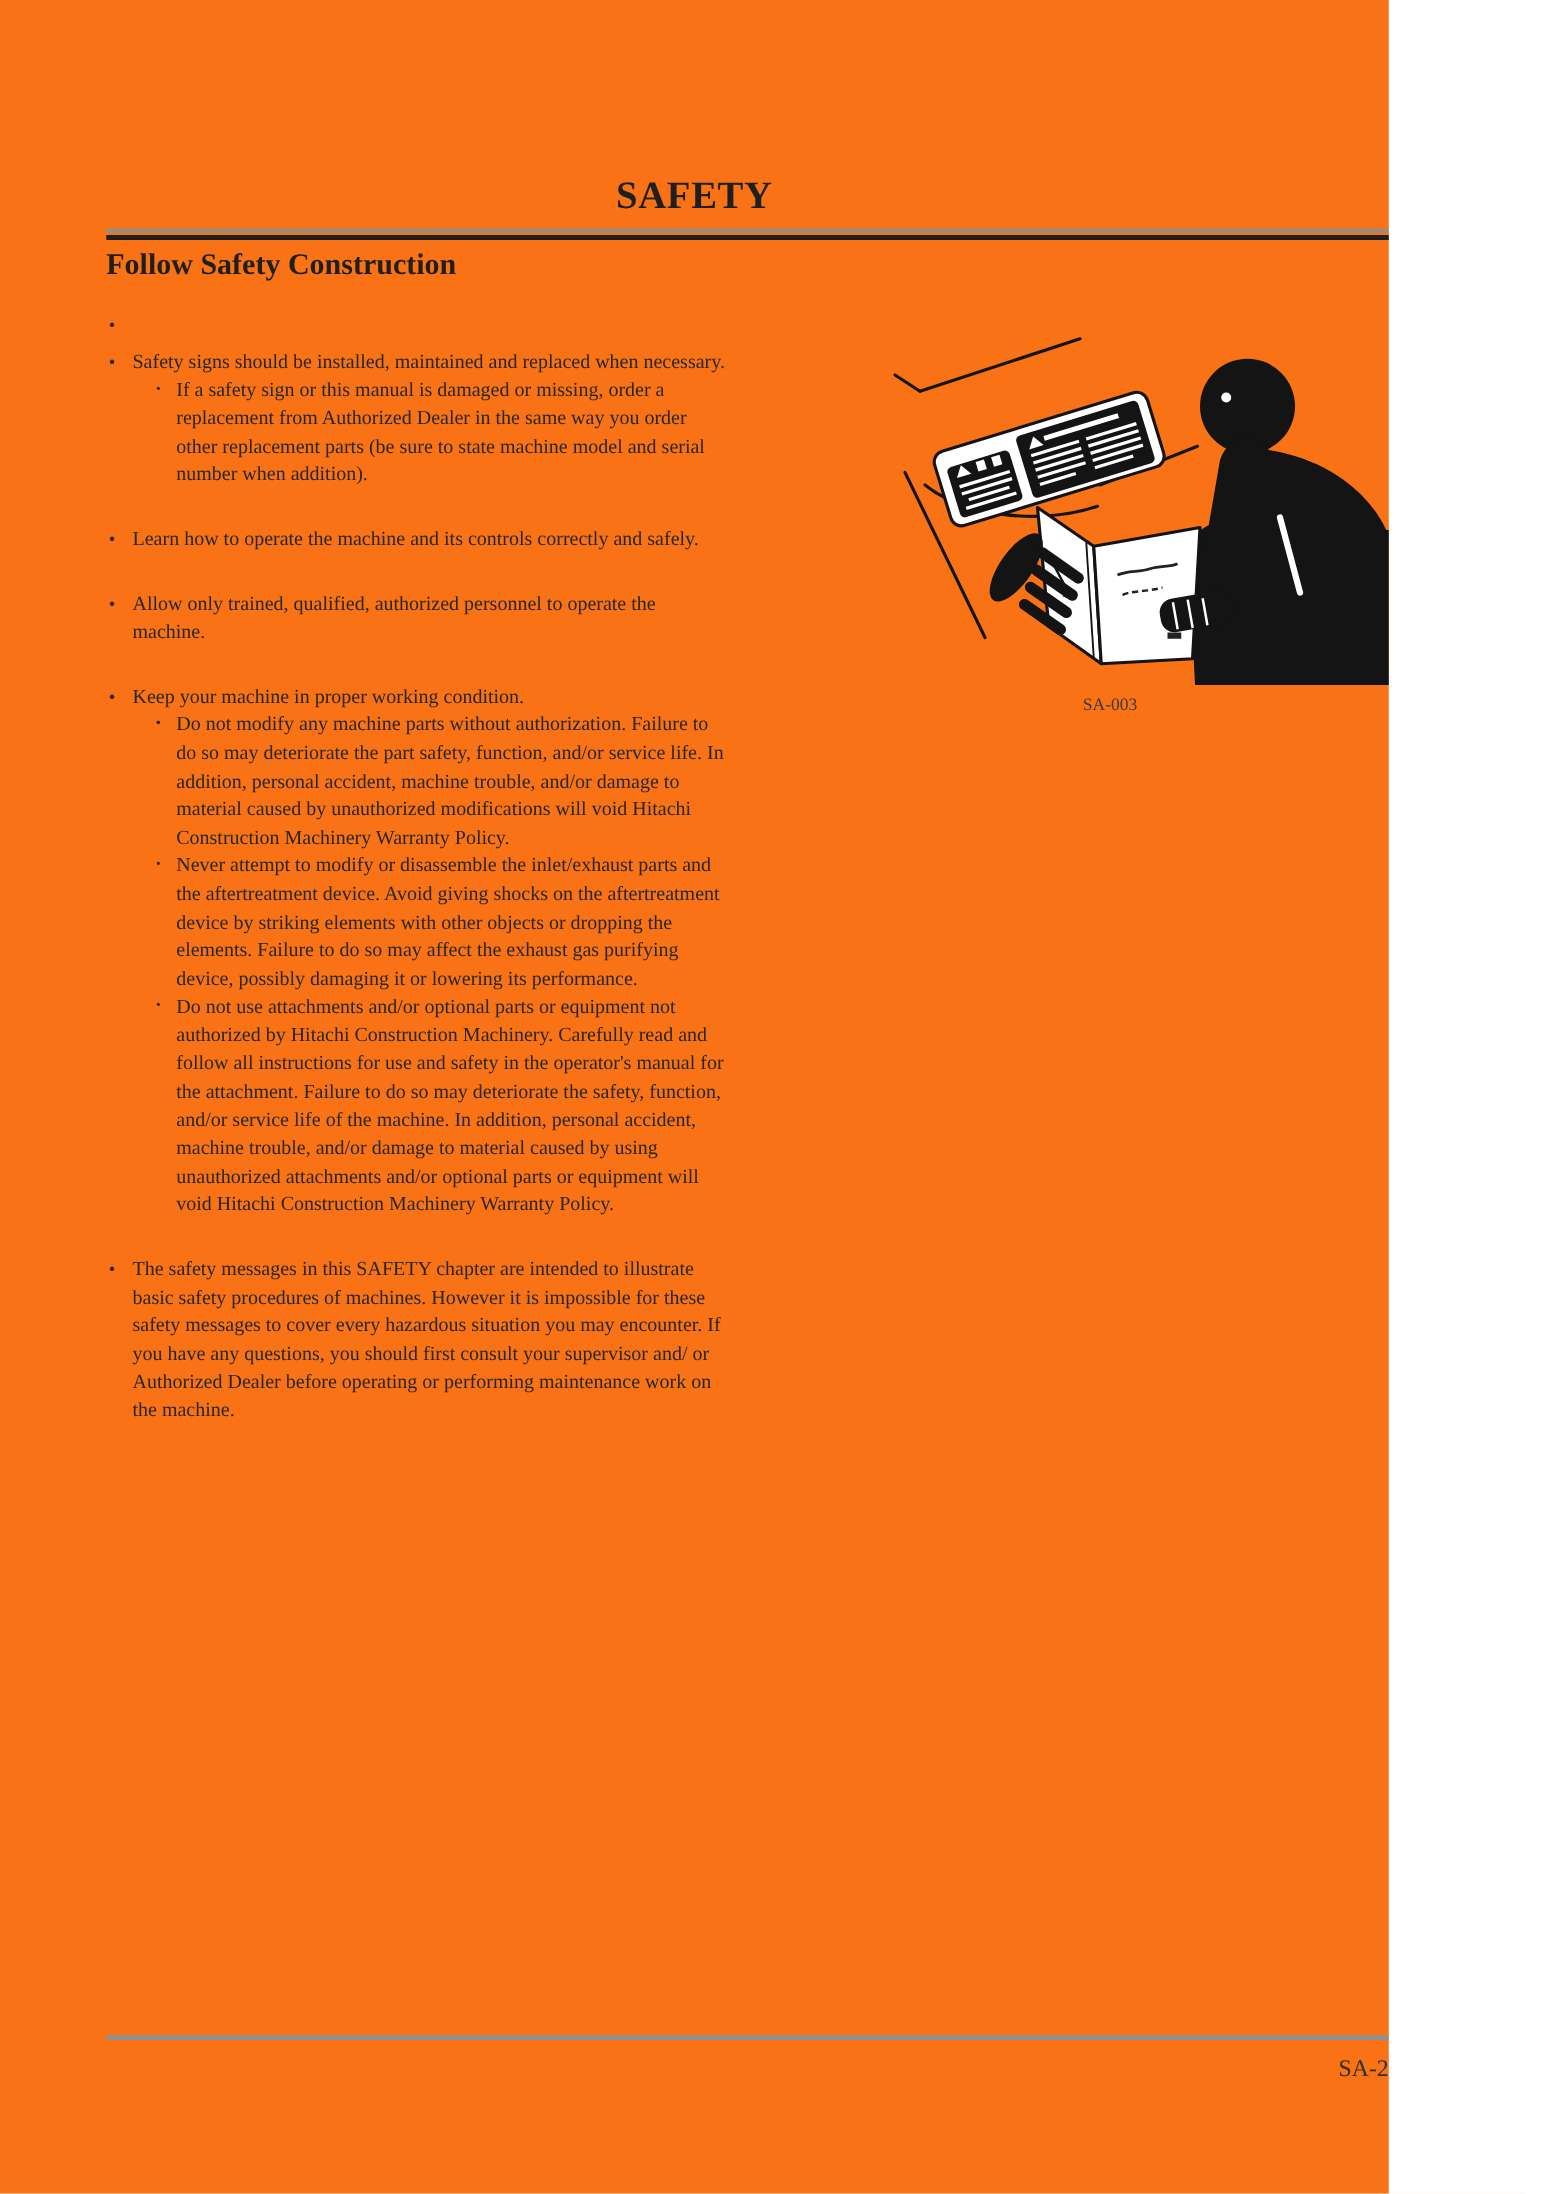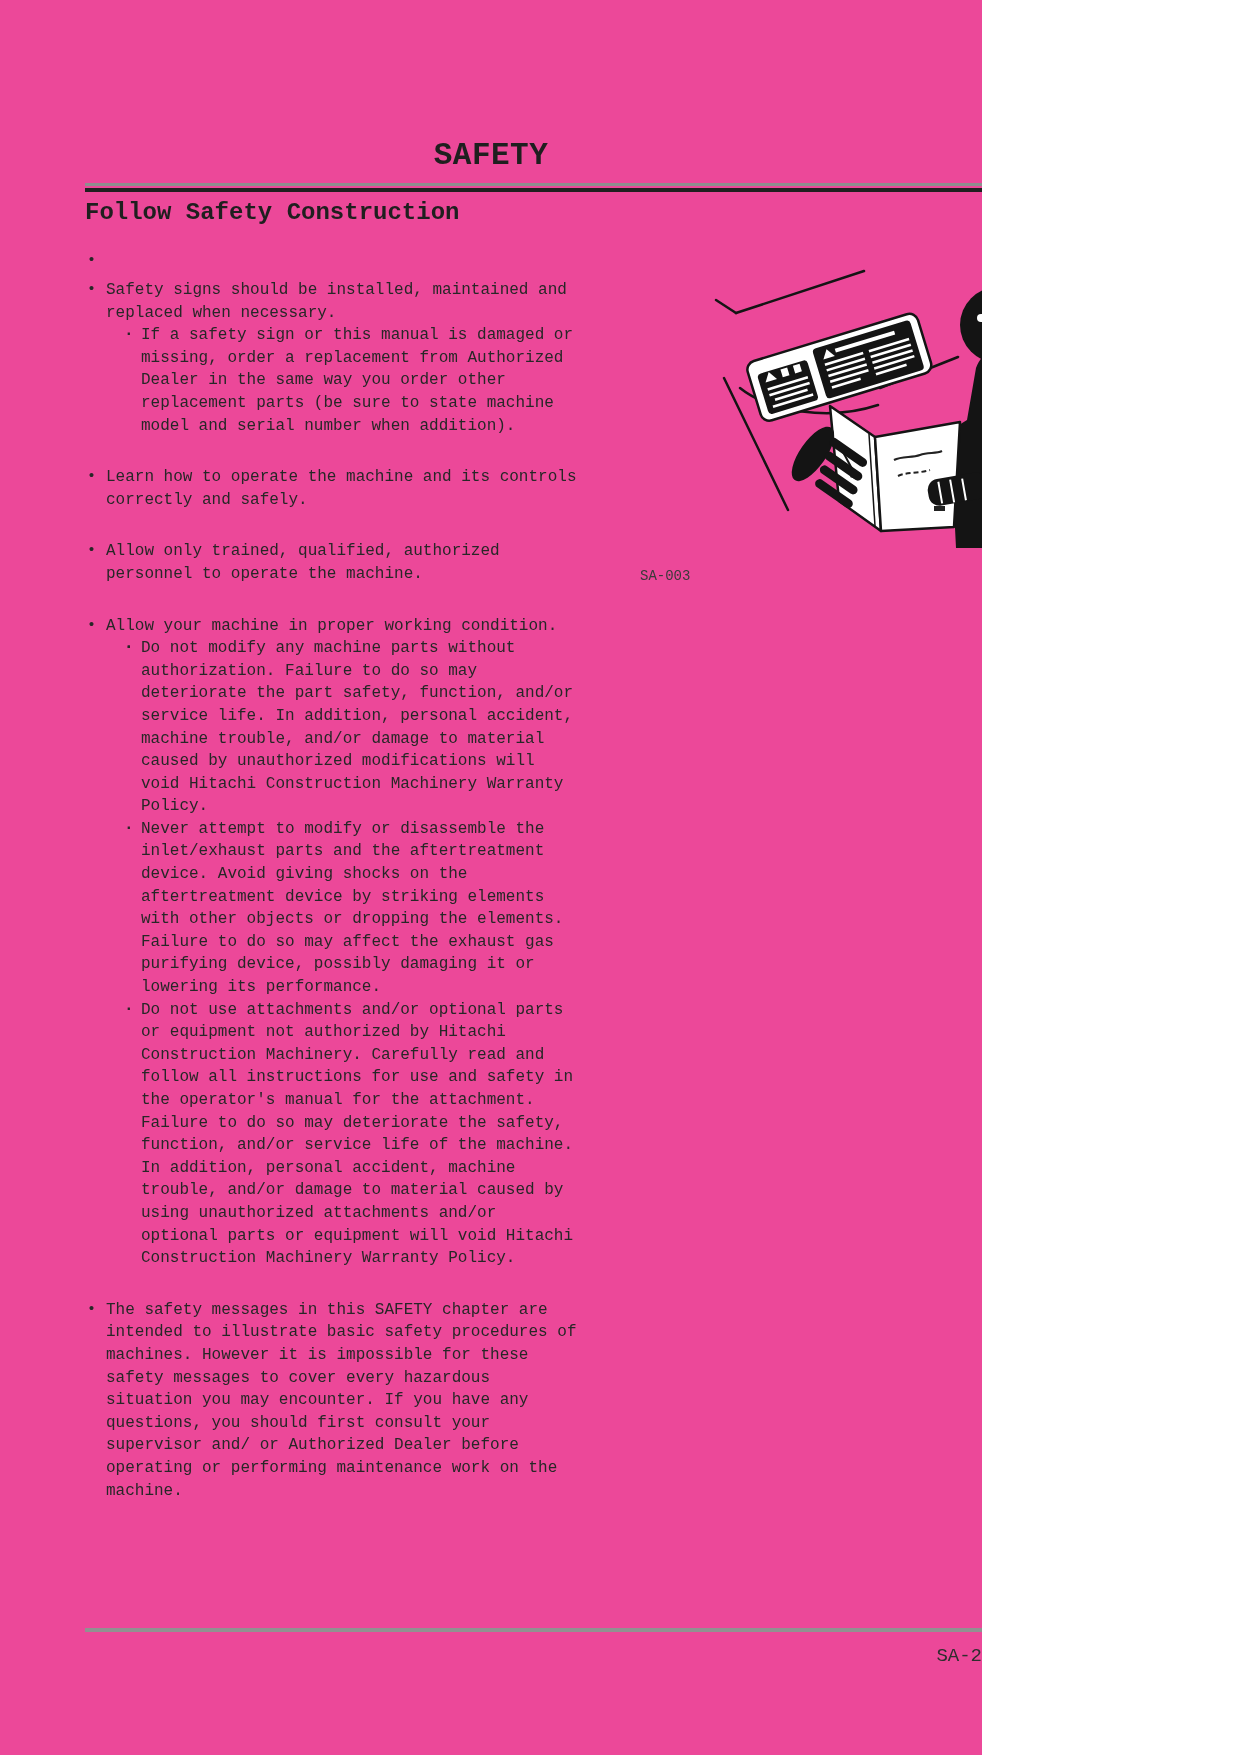--- a/index.html
+++ b/index.html
@@ -1,20 +1,20 @@
 <!DOCTYPE html>
 <html><head>
 <meta charset="utf-8">
 <style>
   html,body { margin:0; padding:0; background:#ffffff; }
   .page {
     position:relative;
-    width:982px; height:1755px;
-    background:#ec4899;
-    font-family:Liberation Mono, monospace;
+    width:1111px; height:1755px;
+    background:#f97316;
+    font-family:Liberation Serif, serif;
     color:#272727;
     overflow:hidden;
   }
   .header-title {
     position:absolute; top:138px; left:0; width:100%;
     text-align:center;
     font-size:31px; font-weight:700; letter-spacing:0.5px;
     color:#1f1f1f;
   }
   .rule { position:absolute; left:85px; width:1071px; }
@@ -33,22 +33,22 @@
   .bullet:last-child { margin-bottom:0; }
   .bullet > .marker {
     position:absolute; left:2px; top:0px; font-size:15px;
   }
   .sub { position:relative; margin-left:16px; padding-left:19px; }
   .sub > .marker {
     position:absolute; left:2px; top:-1px; font-size:16px; font-weight:700;
   }
   .figure { position:absolute; left:640px; top:238px; width:510px; }
   .figure-caption {
-    margin-top:15px; padding-right:14px;
-    text-align:left; font-size:14px; color:#3a3a3a;
+    margin-top:4px; padding-right:14px;
+    text-align:center; font-size:14px; color:#3a3a3a;
   }
   .footer-page-number {
     position:absolute; top:1645px; left:0; width:100%;
     text-align:right; font-size:19px; color:#2e2e2e;
   }
 </style>
 </head>
 <body>
 
 <div class="page">
@@ -79,21 +79,21 @@
       <span>Learn how to operate the machine and its controls correctly and safely.</span>
     </div>
 
     <div class="bullet">
       <span class="marker">•</span>
       <span>Allow only trained, qualified, authorized personnel to operate the machine.</span>
     </div>
 
     <div class="bullet">
       <span class="marker">•</span>
-      <span>Allow your machine in proper working condition.</span>
+      <span>Keep your machine in proper working condition.</span>
       <div class="sub">
         <span class="marker">·</span>
       </div>
       <div class="sub">
         <span class="marker">·</span>
         <span>Do not modify any machine parts without authorization. Failure to do so may deteriorate the part safety, function, and/or service life. In addition, personal accident, machine trouble, and/or damage to material caused by unauthorized modifications will void Hitachi Construction Machinery Warranty Policy.</span>
       </div>
       <div class="sub">
         <span class="marker">·</span>
         <span>Never attempt to modify or disassemble the inlet/exhaust parts and the aftertreatment device. Avoid giving shocks on the aftertreatment device by striking elements with other objects or dropping the elements. Failure to do so may affect the exhaust gas purifying device, possibly damaging it or lowering its performance.</span>

